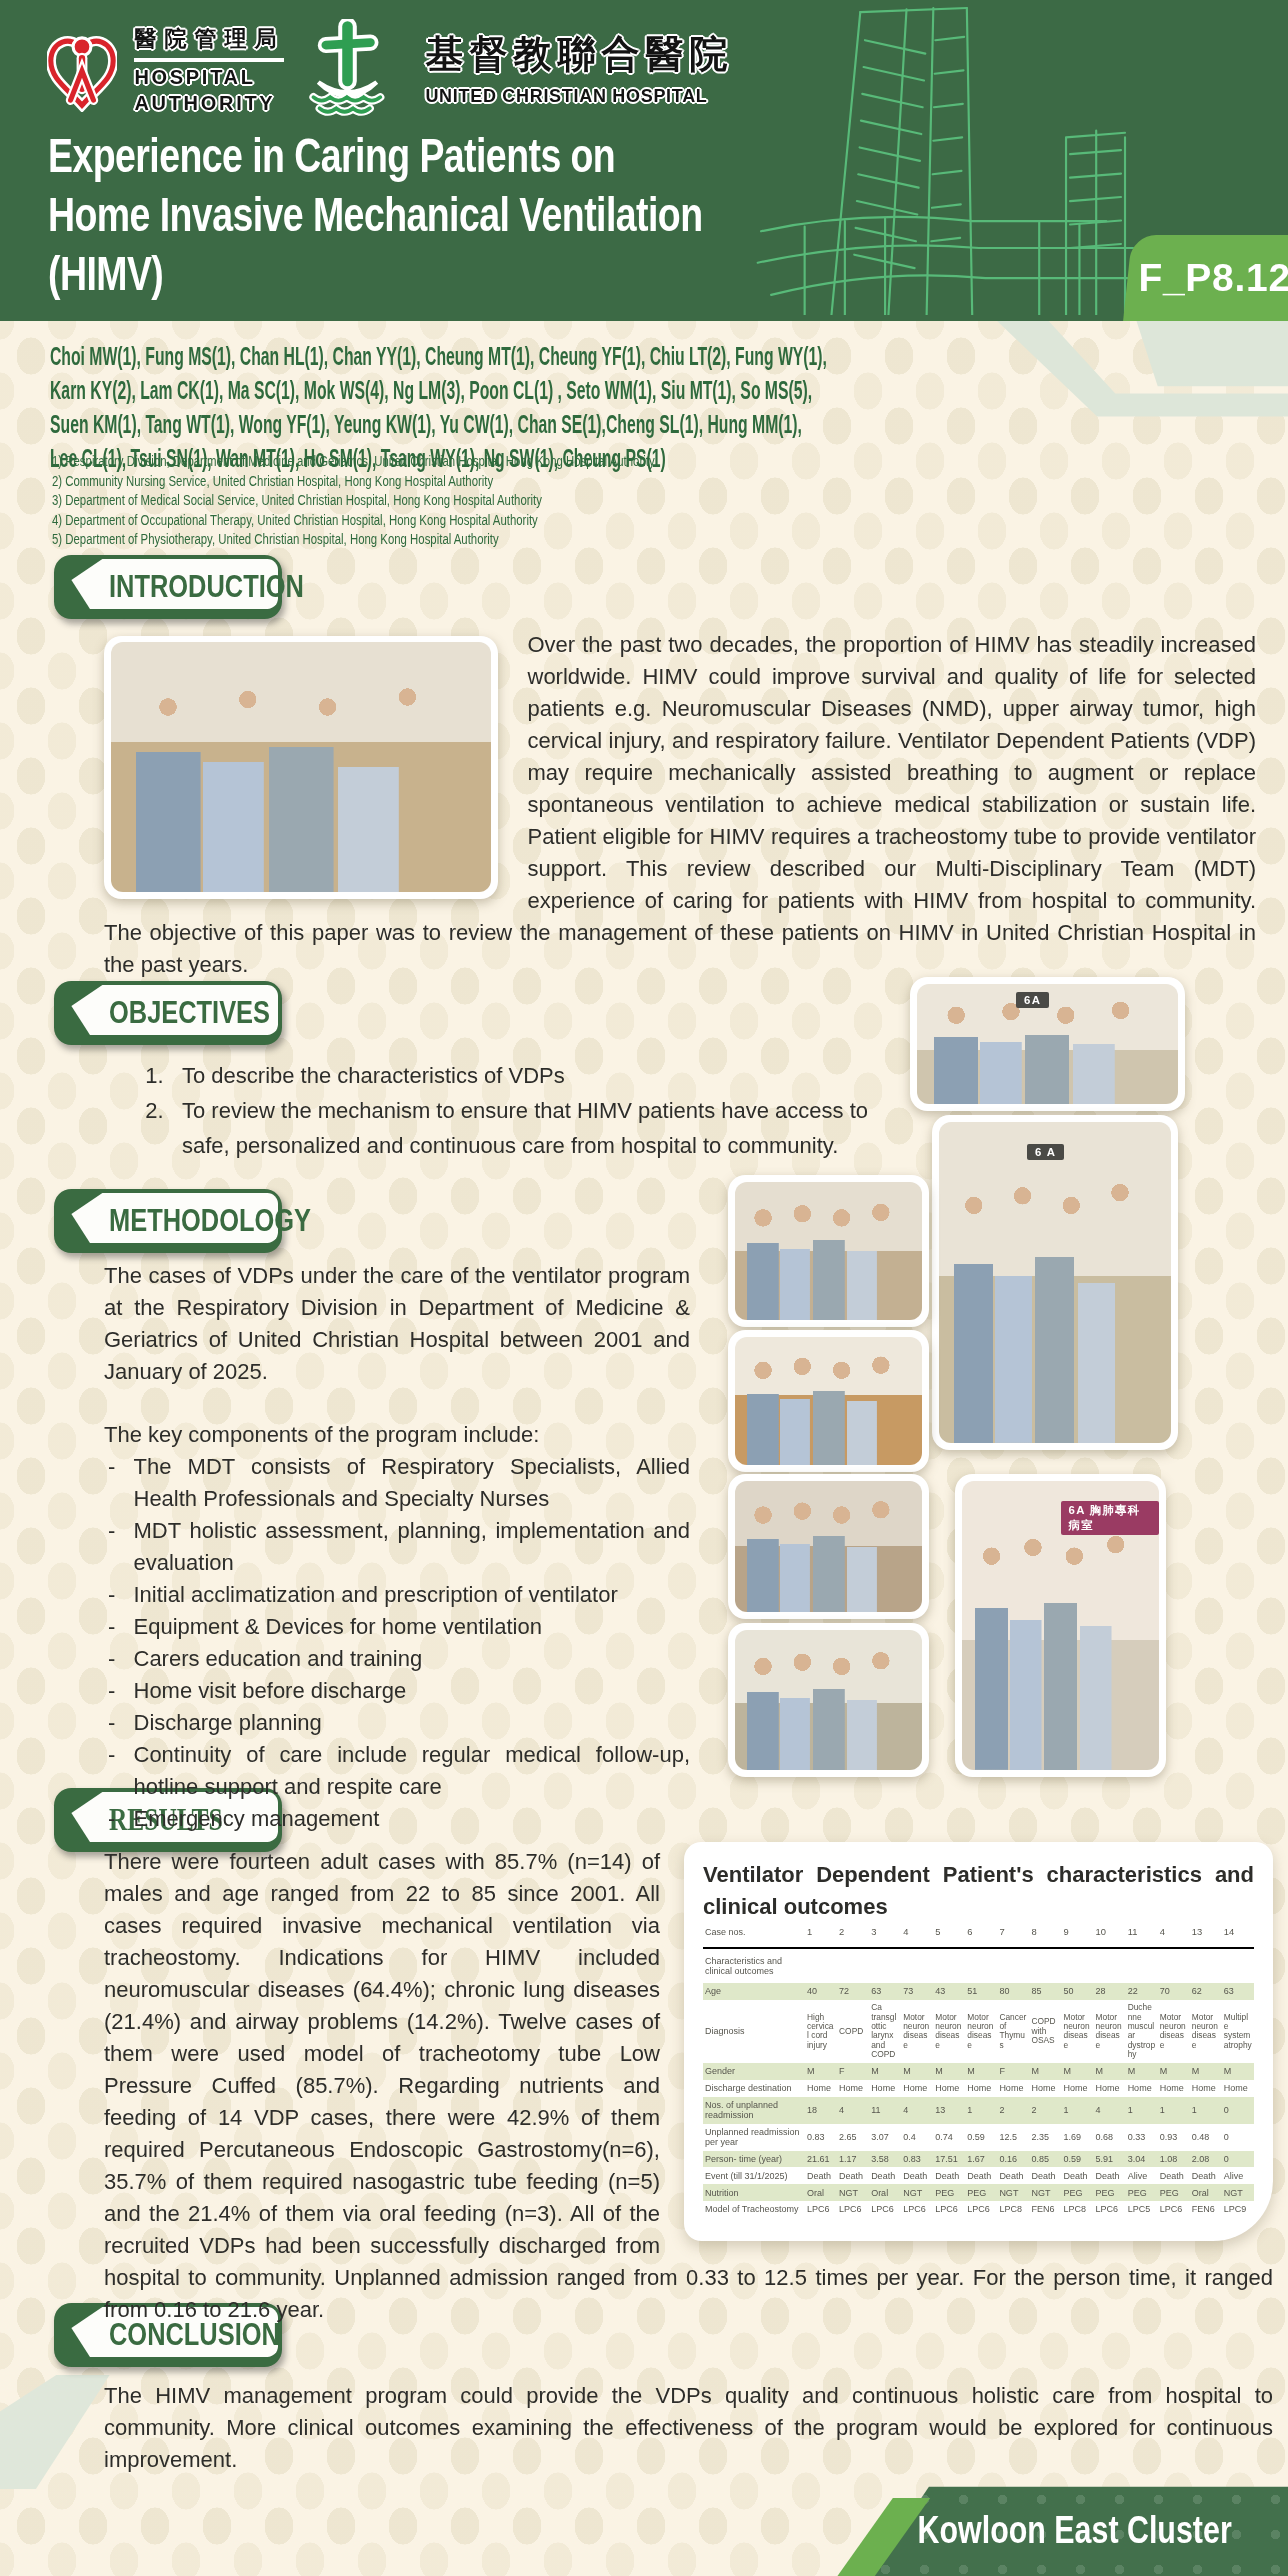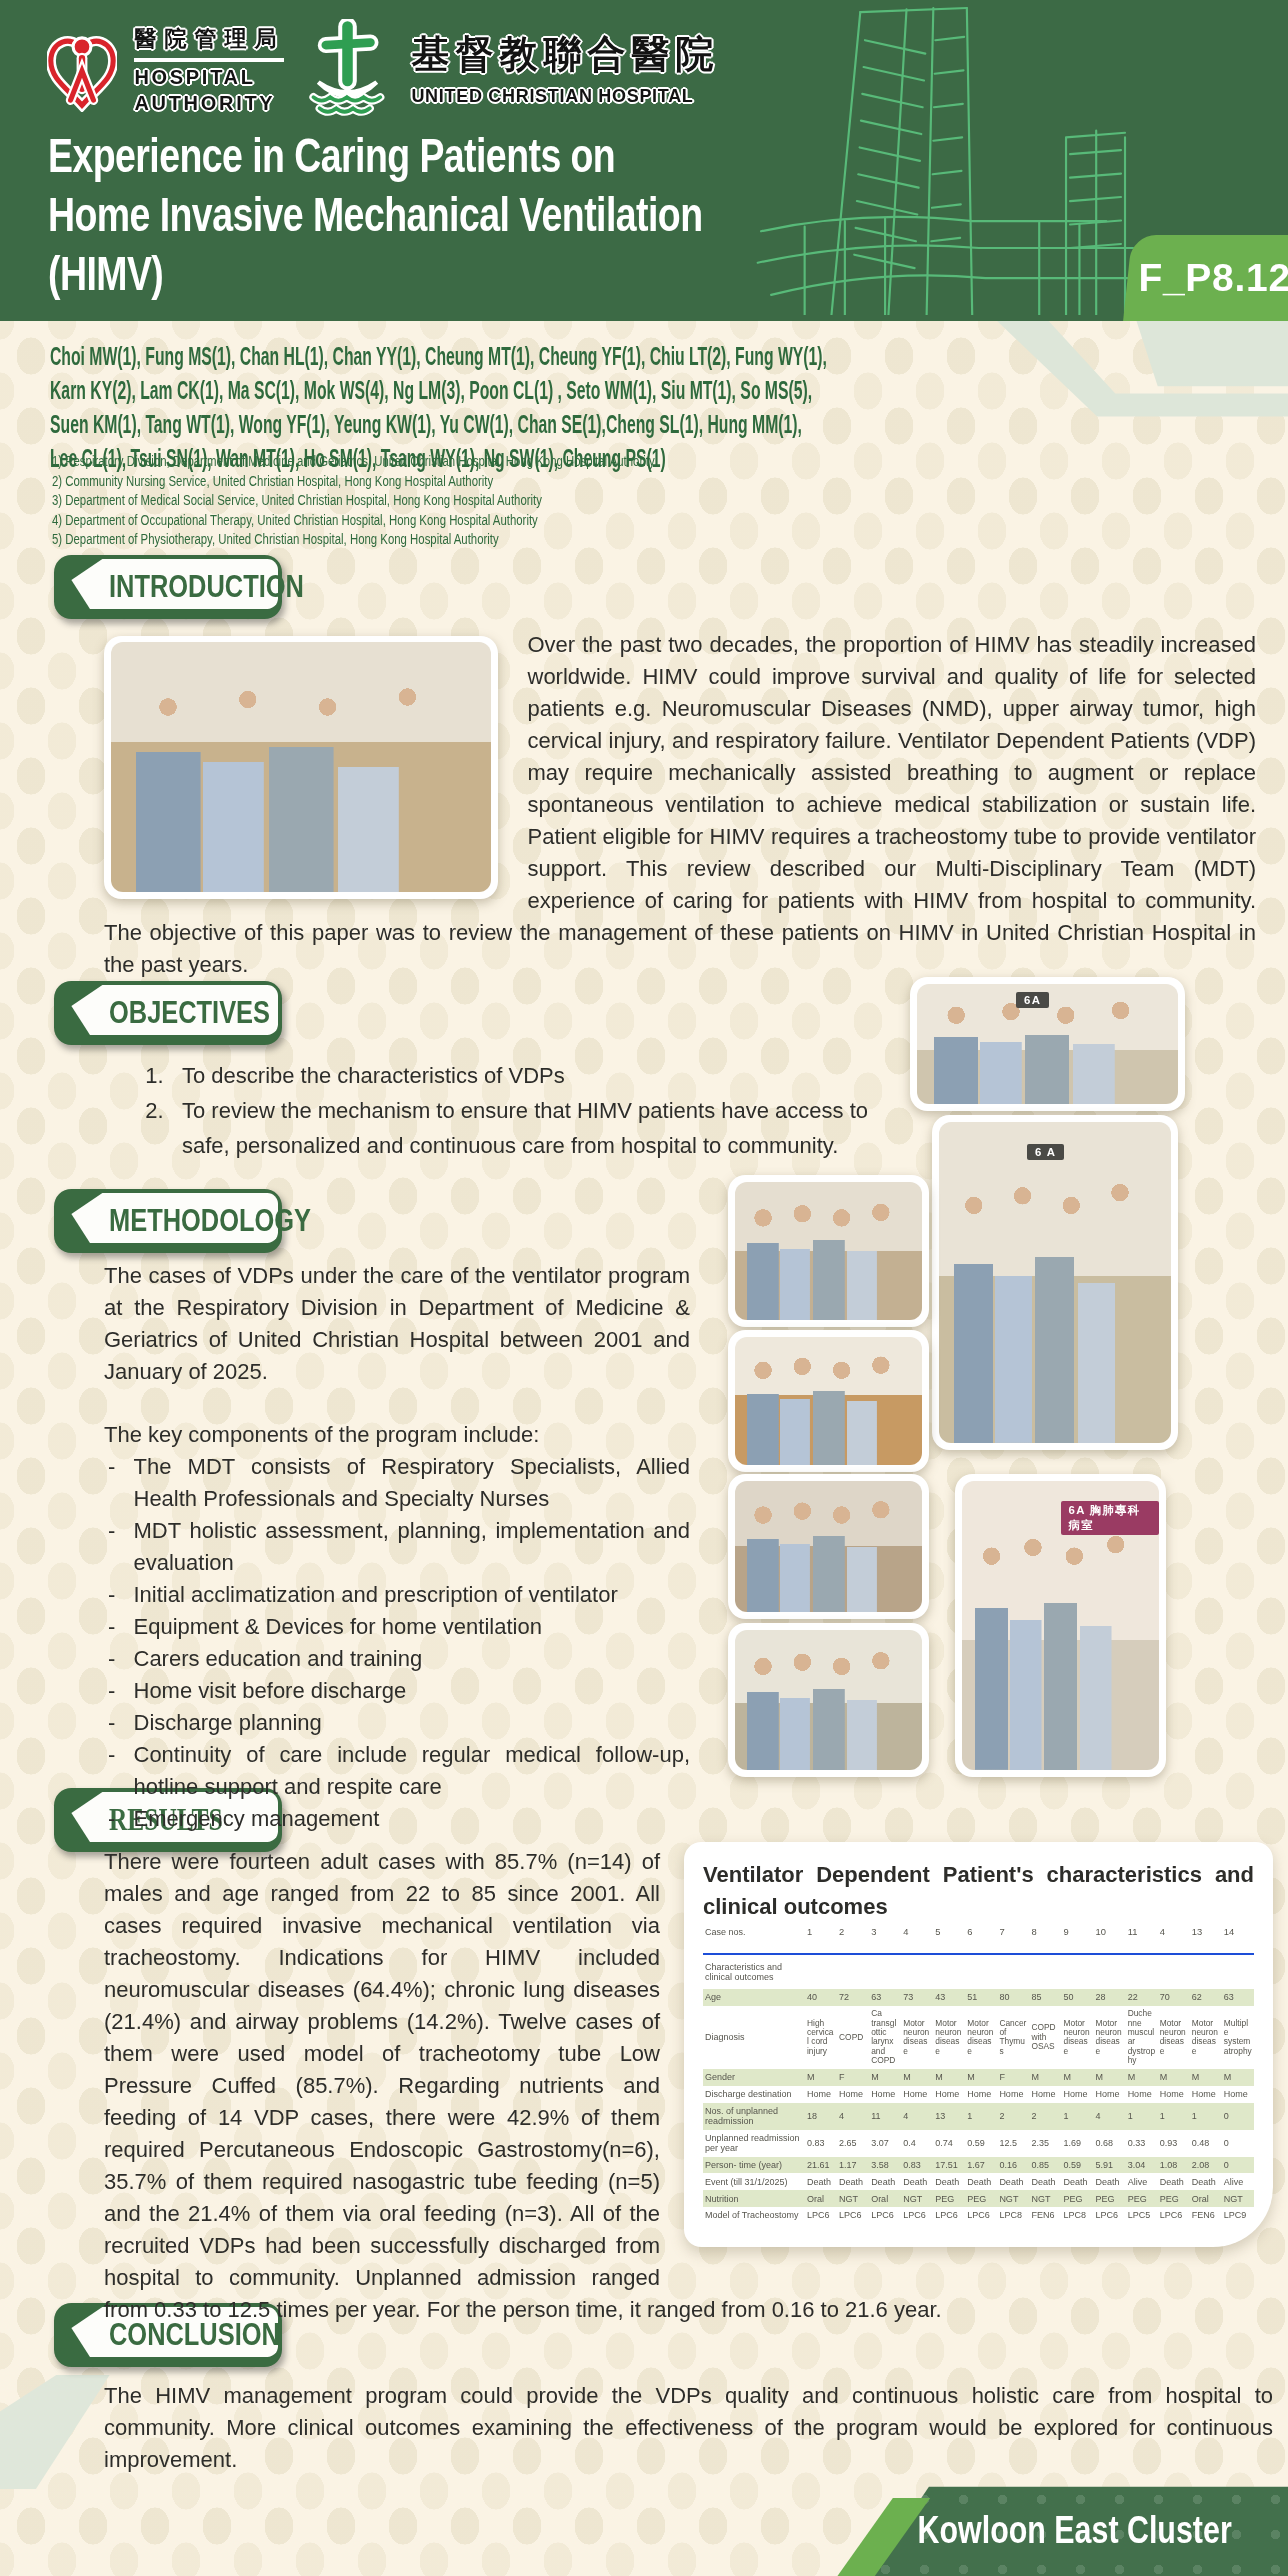--- a/index.html
+++ b/index.html
@@ -11,21 +11,21 @@
     background-image:
       radial-gradient(ellipse 14.8px 19px at center,rgba(222,213,184,.42) 97%,transparent 98%),
       radial-gradient(ellipse 14.8px 19px at center,rgba(222,213,184,.30) 97%,transparent 98%);
     background-size:62px 70px,62px 70px;
     background-position:0 0,31px 35px;}
   
   header{position:absolute;left:0;top:0;width:1288px;height:321px;background:#3c6a45;overflow:hidden;}
   .building{position:absolute;left:751px;top:0;width:429px;height:315px;}
   .logo{position:absolute;display:flex;align-items:center;}
   .ha-logo{left:47px;top:24px;}
-  .uch-logo{left:301px;top:19px;}
+  .uch-logo{left:301px;top:19px;gap:14px;}
   .outl{color:#131313;text-shadow:-2px 0 0 #fff,2px 0 0 #fff,0 -2px 0 #fff,0 2px 0 #fff,
         -1.3px -1.3px 0 #fff,1.3px 1.3px 0 #fff,-1.3px 1.3px 0 #fff,1.3px -1.3px 0 #fff;}
   .ha-text{margin-left:17.4px;}
   .ha-cn{font-size:22px;font-weight:700;letter-spacing:8px;display:inline-block;
          border-bottom:4px solid #fff;padding-bottom:4px;}
   .ha-en{font-size:20px;font-weight:800;letter-spacing:2.7px;line-height:22px;margin-top:4px;}
   .uch-text{margin-left:17.4px;}
   .uch-cn{font-size:38px;font-weight:700;letter-spacing:6px;}
   .uch-en{font-size:18px;font-weight:800;letter-spacing:0.7px;margin-top:5.4px;}
   .title{position:absolute;left:48px;top:126px;transform:scaleX(.78);transform-origin:0 0;}
@@ -89,21 +89,21 @@
   .intro-photo{float:left;width:394px;height:263px;margin:6.7px 29.5px 10.7px 0;}
   
   .table-card{float:right;width:589px;margin:-4px 0 16px 24px;background:#fff;
               border-radius:17.4px 17.4px 60px 17.4px;box-shadow:0 5.4px 13.4px rgba(115,105,75,.28);
               padding:17.4px 19px 23px;}
   .tbl-title{color:#95a94e;font-size:17.4px;font-weight:600;margin:0 0 8px 1.3px;text-align:left;}
   table.vdp{width:100%;border-collapse:collapse;table-layout:fixed;color:#57564e;text-align:left;}
   table.vdp td{font-size:9px;line-height:1.12;padding:3.4px 2px;vertical-align:middle;
                overflow-wrap:anywhere;}
   table.vdp td.lbl{width:102px;font-size:9px;overflow-wrap:normal;}
-  tr.case td{border-bottom:2px solid #1d4ed8;font-size:9.4px;padding-bottom:16px;}
+  tr.case td{border-bottom:2px solid #000000;font-size:9.4px;padding-bottom:10px;}
   tr.hl{background:#dfe8c9;}
   tr.diag td{font-size:8.4px;}
   tr.sub td{padding-top:6.7px;padding-bottom:6.7px;}
   
   .footer{position:absolute;left:0;bottom:0;width:1288px;height:94px;margin-left:8px;}
   .f-dark{position:absolute;inset:0;background:#43704c;
     clip-path:polygon(71.5% 5%,100% 5%,100% 100%,66.8% 100%);
     background-image:radial-gradient(circle 4.7px at center,rgba(255,255,255,.13) 97%,transparent);
     background-size:39px 35px;}
   .f-light{position:absolute;inset:0;background:#6cb04f;

